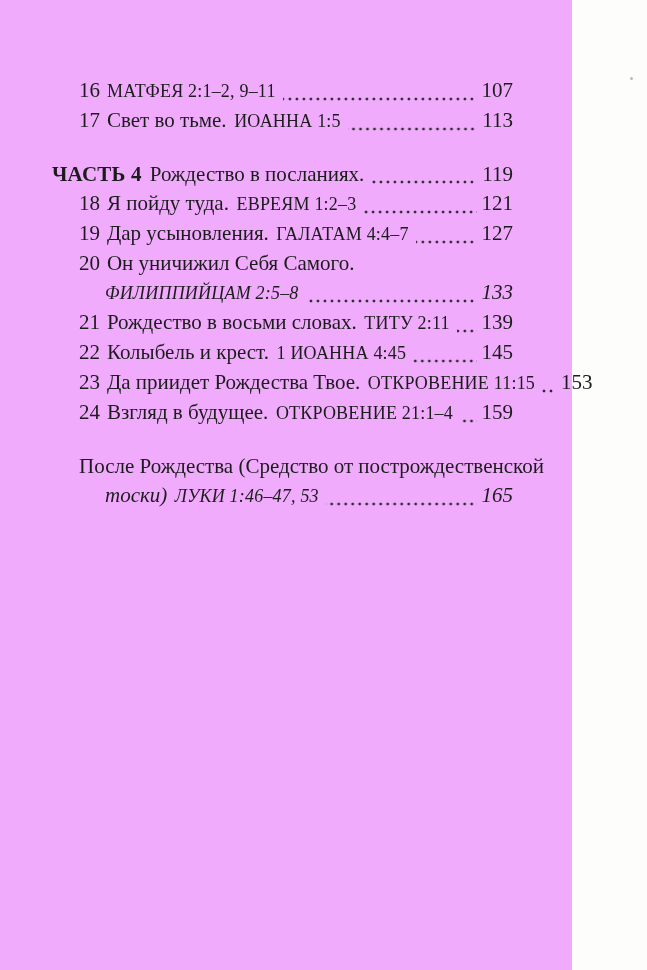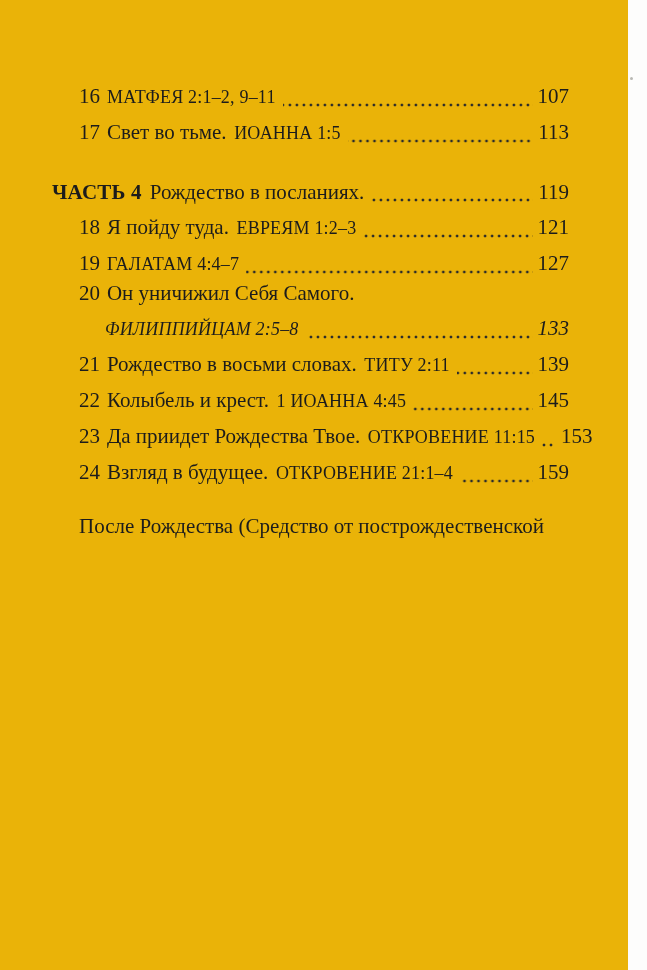--- a/index.html
+++ b/index.html
@@ -8,24 +8,24 @@
   }
   body {
     width: 647px;
     height: 970px;
     background: #fdfdfc;
     overflow: hidden;
     font-family: "Liberation Serif", "DejaVu Serif", serif;
   }
   .page {
     position: relative;
-    width: 628px;
+    width: 572px;
     height: 970px;
     box-sizing: border-box;
-    background: #eab308;
+    background: #f0abfc;
   }
   .toc {
     box-sizing: border-box;
     padding: 76px 59px 0 52px; 
     color: #1c1c1c;
   }
   .row {
     display: flex;
     align-items: baseline;
     font-size: 21px;
@@ -56,21 +56,20 @@
     align-self: flex-end;
     height: 4px;
     margin: 0 5px 5px 7px;
     background-image: radial-gradient(circle at 2px 2px, #2b2b2b 1.2px, rgba(0,0,0,0) 1.7px);
     background-size: 7px 4px;
     background-repeat: repeat-x;
     background-position: 100% 100%;
   }
   .pagenum {
     flex: 0 0 auto;
-    margin-top: 6px;
   }
   
   .speck {
     position: absolute;
     left: 630px;
     top: 77px;
     width: 3px;
     height: 3px;
     border-radius: 50%;
     background: #b9b9b4;
@@ -109,20 +108,21 @@
     <div class="row indent-1">
       <span class="num">18</span>
       <span class="title">Я пойду туда.</span>
       <span class="ref">ЕВРЕЯМ 1:2–3</span>
       <span class="leader"></span>
       <span class="pagenum">121</span>
     </div>
 
     <div class="row indent-1">
       <span class="num">19</span>
+      <span class="title">Дар усыновления.</span>
       <span class="ref">ГАЛАТАМ 4:4–7</span>
       <span class="leader"></span>
       <span class="pagenum">127</span>
     </div>
 
     <div class="row indent-1">
       <span class="num">20</span>
       <span class="title">Он уничижил Себя Самого.</span>
     </div>
 
@@ -162,15 +162,21 @@
       <span class="title">Взгляд в будущее.</span>
       <span class="ref">ОТКРОВЕНИЕ 21:1–4</span>
       <span class="leader"></span>
       <span class="pagenum">159</span>
     </div>
 
     <div class="row indent-1 gap-before">
       <span class="title">После Рождества (Средство от построждественской</span>
     </div>
 
+    <div class="row indent-2">
+      <span class="title">тоски)</span>
+      <span class="ref">ЛУКИ 1:46–47, 53</span>
+      <span class="leader"></span>
+      <span class="pagenum">165</span>
+    </div>
 
   </div>
 </div>
 
 </body></html>

